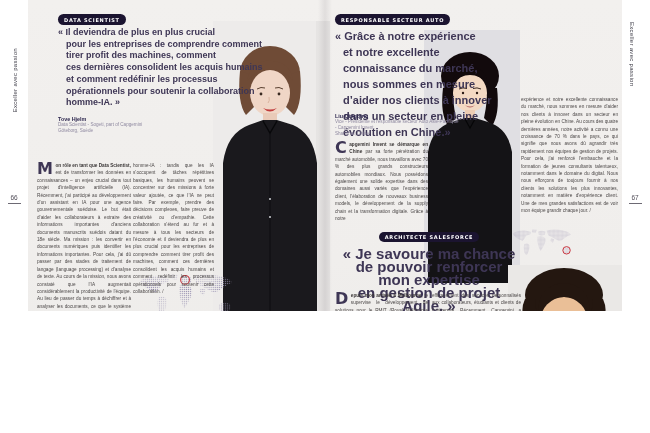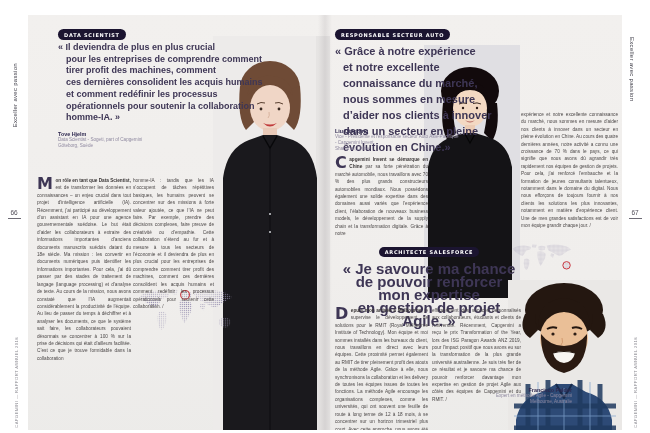--- a/index.html
+++ b/index.html
@@ -1,17 +1,17 @@
 <!DOCTYPE html>
 <html lang="fr"><head>
 <meta charset="utf-8">
 <style>
   html,body{margin:0;padding:0;background:#fff;}
-  #stage{position:relative;width:650px;height:415px;background:#ffffff;overflow:hidden;
-         font-family:"Liberation Sans",sans-serif;margin-top:15px;}
+  #stage{position:relative;width:650px;height:311px;background:#ffffff;overflow:hidden;
+         font-family:"Liberation Sans",sans-serif;}
   .strip{position:absolute;top:0;height:433px;background:#ffffff;z-index:6;}
   #strip-left{left:0;width:28px;}
   #strip-right{left:622px;width:28px;}
   .spread{position:absolute;left:28px;top:0;width:594px;height:433px;
           background:linear-gradient(180deg,#f2f0ee 0%,#f0eeec 60%,#ecebe9 100%);}
   .fold{position:absolute;left:318px;top:0;width:14px;height:433px;z-index:4;pointer-events:none;
         background:linear-gradient(90deg,rgba(70,60,70,0) 0%,rgba(70,60,70,0.10) 50%,rgba(70,60,70,0) 100%);}
   .v-text{position:absolute;writing-mode:vertical-rl;font-size:6px;color:#3c3b46;letter-spacing:0.3px;z-index:7;}
   .v-up{transform:rotate(180deg);}
   .v-small{font-size:4.2px;color:#8b8a92;letter-spacing:0.4px;}

